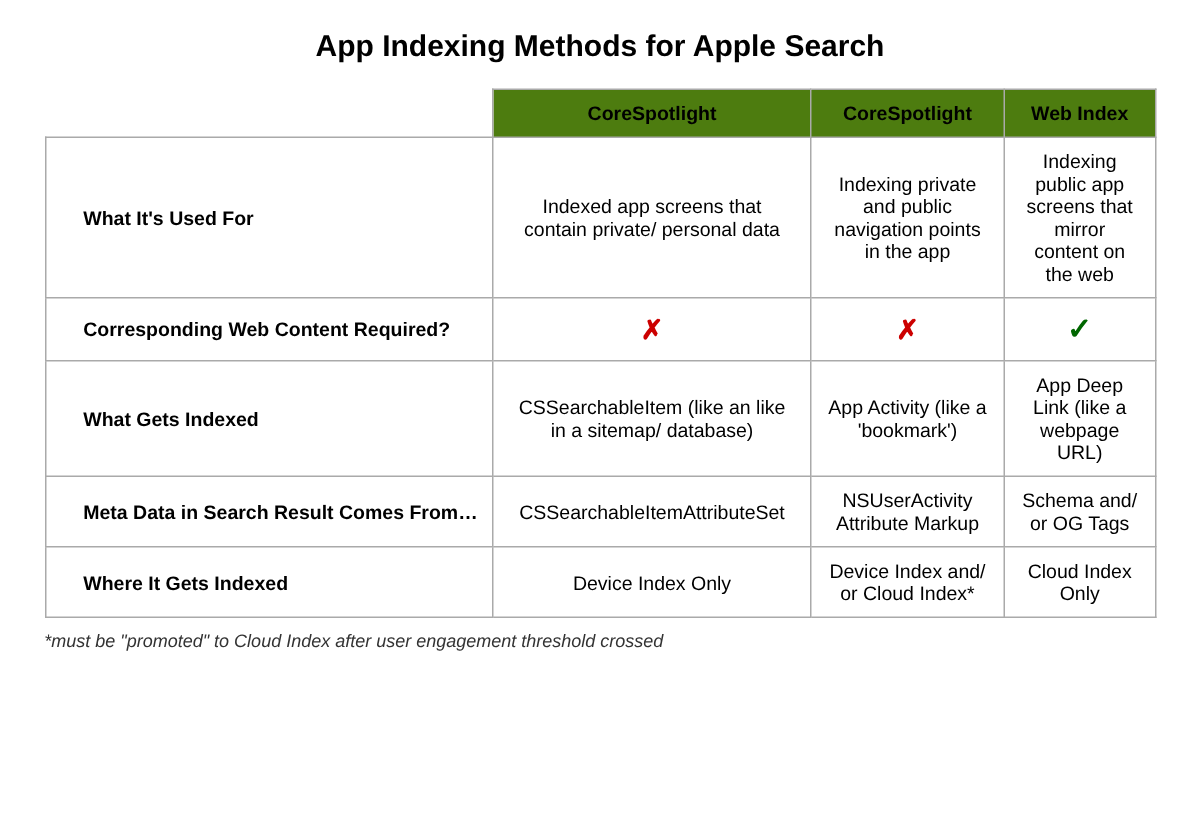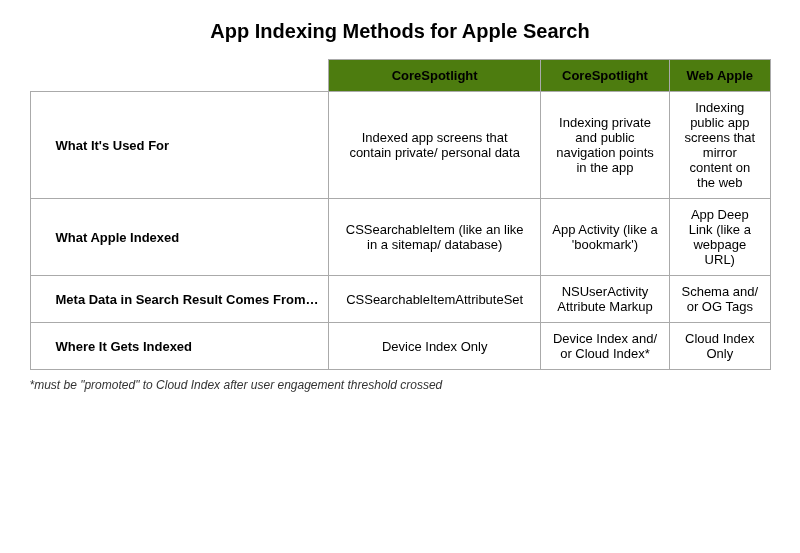--- a/index.html
+++ b/index.html
@@ -75,32 +75,38 @@
 
 <div class="container">
   <div class="page-title">App Indexing Methods for Apple Search</div>
 
   <table>
     <thead>
       <tr>
         <th style="border:none;background:transparent;"></th>
         <th>CoreSpotlight</th>
         <th>CoreSpotlight</th>
-        <th>Web Apple</th>
+        <th>Web Index</th>
       </tr>
     </thead>
     <tbody id="table-body">
     <tr>
           <td class="row-header">What It's Used For</td>
           <td>Indexed app screens that contain private/ personal data</td>
           <td>Indexing private and public navigation points in the app</td>
           <td>Indexing public app screens that mirror content on the web</td>
         </tr>
         <tr>
-          <td class="row-header">What Apple Indexed</td>
+          <td class="row-header">Corresponding Web Content Required?</td>
+          <td class="center"><span class="cross">✗</span></td>
+          <td class="center"><span class="cross">✗</span></td>
+          <td class="center"><span class="check">✓</span></td>
+        </tr>
+        <tr>
+          <td class="row-header">What Gets Indexed</td>
           <td>CSSearchableItem (like an like in a sitemap/ database)</td>
           <td>App Activity (like a 'bookmark')</td>
           <td>App Deep Link (like a webpage URL)</td>
         </tr>
         <tr>
           <td class="row-header">Meta Data in Search Result Comes From…</td>
           <td>CSSearchableItemAttributeSet</td>
           <td>NSUserActivity Attribute Markup</td>
           <td>Schema and/ or OG Tags</td>
         </tr>

